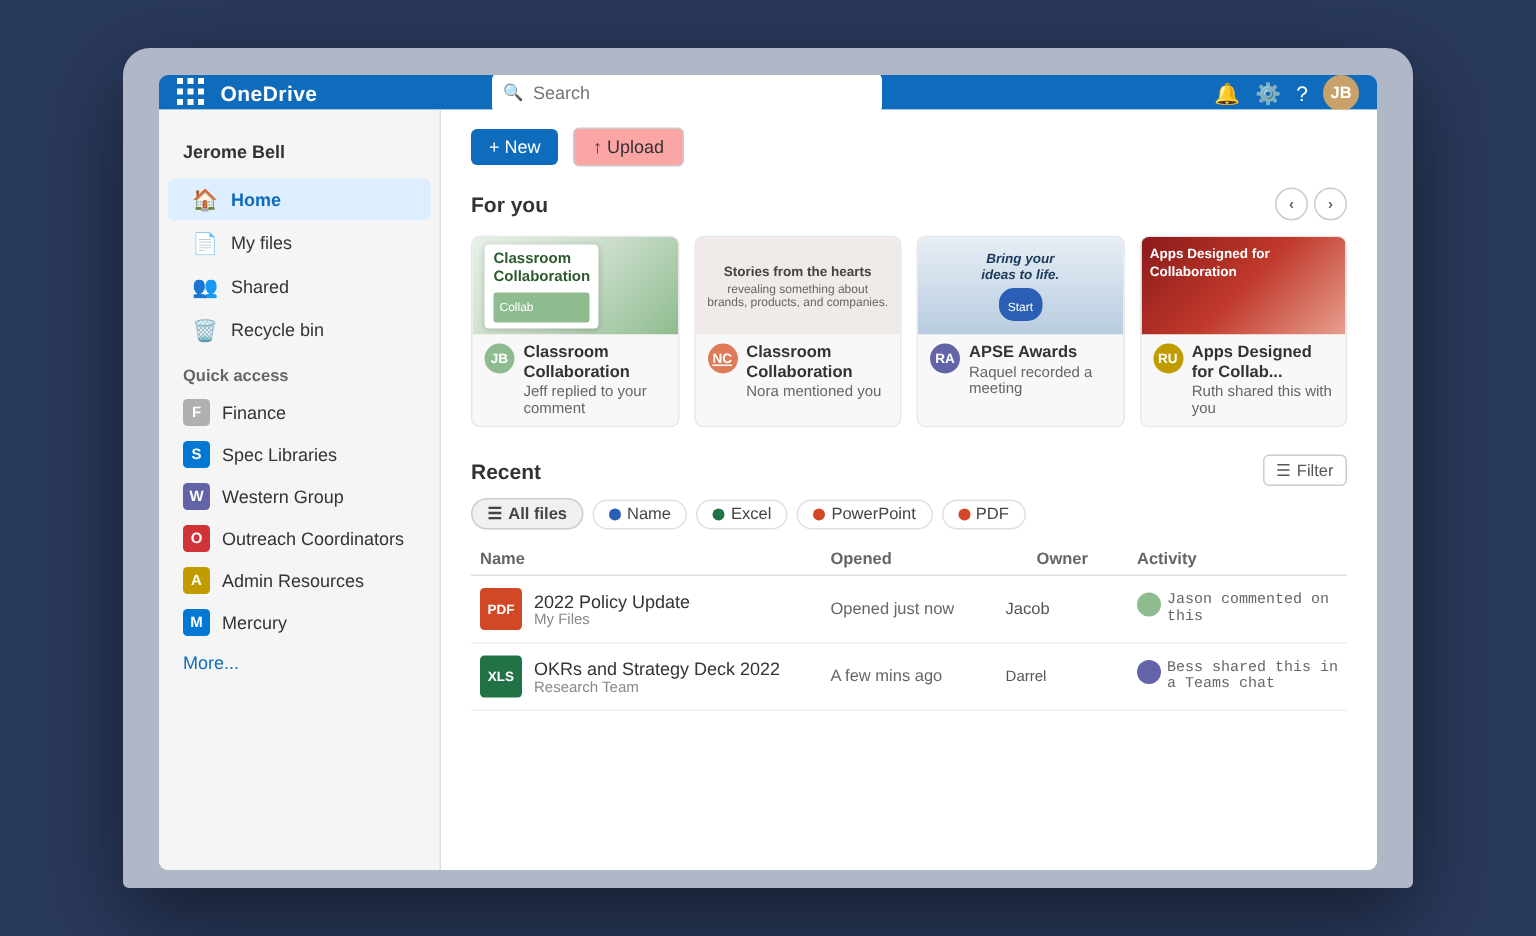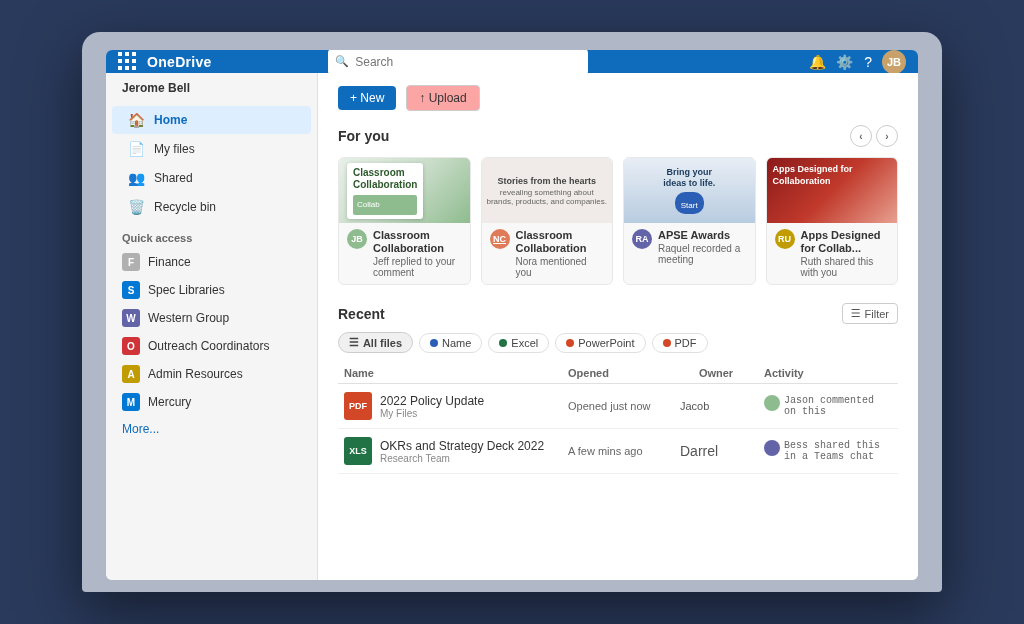--- a/index.html
+++ b/index.html
@@ -108,24 +108,24 @@
 
     
     .main-layout {
       display: flex;
       flex: 1;
       overflow: hidden;
     }
 
     
     .sidebar {
-      width: 212px;
+      width: 188px;
       background: #f5f5f5;
       flex-shrink: 0;
-      padding: 4px 0;
+      padding: 17px 0;
       overflow-y: auto;
       border-right: 1px solid #e0e0e0;
     }
     .sidebar-username {
       padding: 4px 16px 10px;
       font-size: 12px;
       font-weight: 600;
       color: #333;
     }
     .sidebar-item {
@@ -604,21 +604,21 @@
                   <div class="card-sub">Nora mentioned you</div>
                 </div>
               </div>
             </div>
           </div>
 
           <div class="card">
             <div class="card-thumb">
               <div class="card-thumb-bring">
                 <div style="text-align:center;padding:6px;">
-                  <div style="font-size:9px;font-weight:700;color:#1a3a5c;line-height:1.2;">Bring your<br>ideas to life.</div>
+                  <div style="font-size:9px;font-weight:700;color:#1a3a5c;line-height:1.2;font-style:italic;">Bring your<br>ideas to life.</div>
                   <div style="margin-top:4px;background:#2b5eb5;border-radius:10px;padding:2px 6px;display:inline-block;">
                     <span style="font-size:8px;color:white;">Start</span>
                   </div>
                 </div>
               </div>
             </div>
             <div class="card-info">
               <div class="card-avatar-row">
                 <div class="card-av" style="background:#6264a7;">RA</div>
                 <div class="card-text">
@@ -712,21 +712,21 @@
               <td>
                 <div class="file-icon-cell">
                   <div class="file-icon" style="background:#217346;">XLS</div>
                   <div class="file-name-group">
                     <div class="file-name">OKRs and Strategy Deck 2022</div>
                     <div class="file-location">Research Team</div>
                   </div>
                 </div>
               </td>
               <td style="font-size:11px;color:#666;">A few mins ago</td>
-              <td style="font-size:14px;color:#555;">Darrel</td>
+              <td style="font-size:10px;color:#555;">Darrel</td>
               <td>
                 <div class="activity-cell">
                   <div class="activity-av" style="background:#6264a7;"></div>
                   <span>Bess shared this in a Teams chat</span>
                 </div>
               </td>
             </tr>
           </tbody>
         </table>
 

